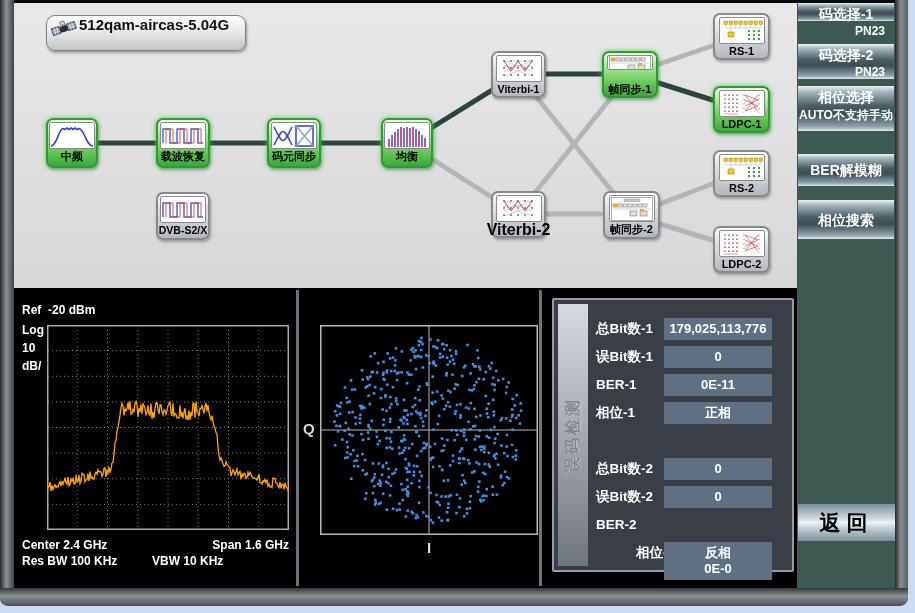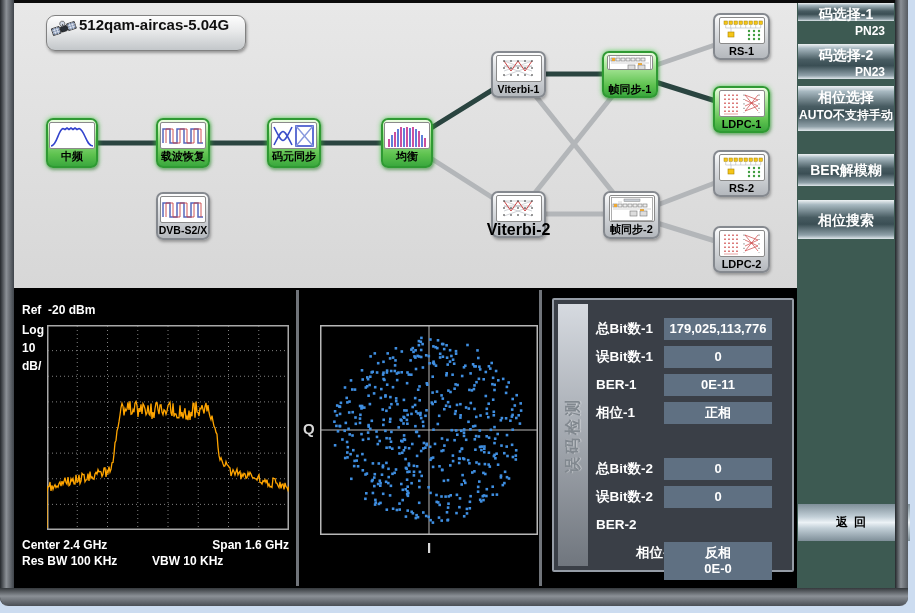--- a/index.html
+++ b/index.html
@@ -49,22 +49,22 @@
   .ber-value{position:absolute;left:110px;width:108px;height:22px;line-height:22px;background:#5f7082;
      color:#fff;font-weight:700;font-size:13px;text-align:center;white-space:nowrap;overflow:hidden;}
   
   .sidebar{position:absolute;left:797px;top:3px;width:98px;height:585px;background:#3d5a52;}
   .side-btn{position:absolute;left:1px;width:96px;box-sizing:border-box;cursor:pointer;
      background:linear-gradient(180deg,#eef2f4 0%,#a8b9c1 12%,#485c62 45%,#3a4e54 62%,#8fa0a8 90%,#e0e7eb 100%);
      color:#fff;font-weight:700;}
   .side-btn .main{font-size:14px;text-align:center;margin-top:3px;}
   .side-btn .sub-right{font-size:12px;text-align:right;padding-right:9px;}
   .side-btn .sub-center{font-size:12px;text-align:center;}
-  .back-btn{position:absolute;left:1px;width:112px;cursor:pointer;color:#000;font-weight:700;
-     font-size:12px;text-align:center;letter-spacing:6px;
+  .back-btn{position:absolute;left:1px;width:97px;cursor:pointer;color:#000;font-weight:700;
+     font-size:21px;text-align:center;letter-spacing:6px;
      background:linear-gradient(180deg,#7f8f99 0%,#c3d0d8 35%,#ecf2f6 50%,#c3d0d8 65%,#7f8f99 100%);}
   .qlabel,.ilabel{position:absolute;color:#d8d8d8;font-weight:700;font-size:15px;}
 </style>
 </head>
 <body>
 
 <div class="page">
 
   <div class="canvas">
     <svg id="edges" width="783" height="285" viewBox="0 0 783 285">

